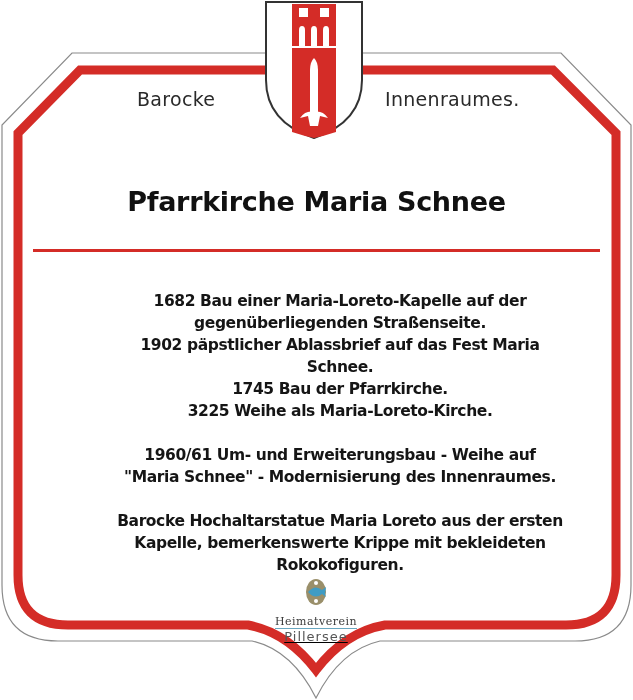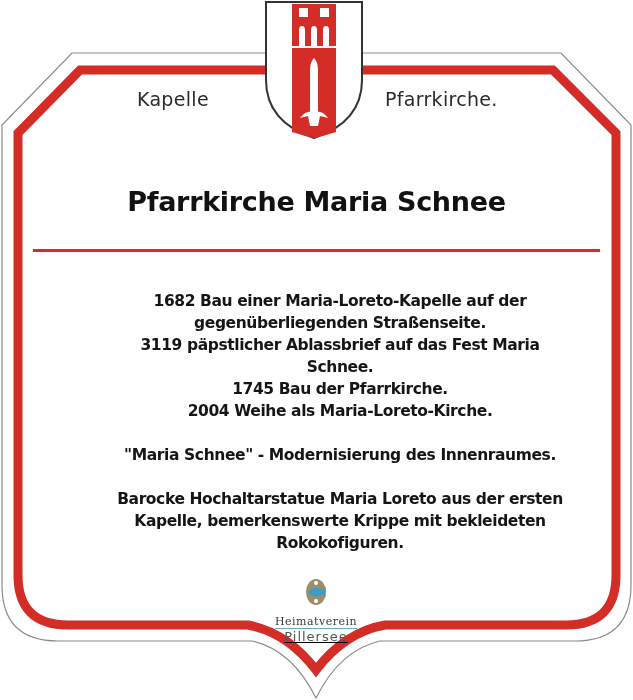--- a/index.html
+++ b/index.html
@@ -38,35 +38,36 @@
   <path d="M49,46 L49,30 Q49,26 52,26 Q55,26 55,30 L55,46 Z" fill="#ffffff"></path>
   <path d="M61,46 L61,30 Q61,26 64,26 Q67,26 67,30 L67,46 Z" fill="#ffffff"></path>
 
   <path d="M30,48 L74,48 L74,132 Q62,136 52,138 Q42,136 30,132 Z" fill="#d42c27"></path>
 
   <path d="M52,58 Q56,62 56,70 L56,104 L48,104 L48,70 Q48,62 52,58 Z" fill="#ffffff"></path>
   <path d="M38,118 Q44,110 52,112 Q60,110 66,118 L58,116 L56,126 L48,126 L46,116 Z" fill="#ffffff"></path>
   <rect x="48" y="104" width="8" height="10" fill="#ffffff"></rect>
 </svg>
 
-<div class="hdr left">Kapelle</div>
-<div class="hdr right">Pfarrkirche.</div>
+<div class="hdr left">Barocke</div>
+<div class="hdr right">Innenraumes.</div>
 
 <div class="title">Pfarrkirche Maria Schnee</div>
 <div class="divider"></div>
 
 <div class="body-text">
   <div class="para">
     <p>1682 Bau einer Maria-Loreto-Kapelle auf der</p>
     <p>gegenüberliegenden Straßenseite.</p>
-    <p>3119 päpstlicher Ablassbrief auf das Fest Maria Schnee.</p>
+    <p>1902 päpstlicher Ablassbrief auf das Fest Maria Schnee.</p>
     <p>1745 Bau der Pfarrkirche.</p>
-    <p>2004 Weihe als Maria-Loreto-Kirche.</p>
+    <p>3225 Weihe als Maria-Loreto-Kirche.</p>
   </div>
   <div class="para">
+    <p>1960/61 Um- und Erweiterungsbau - Weihe auf</p>
     <p>"Maria Schnee" - Modernisierung des Innenraumes.</p>
   </div>
   <div class="para">
     <p>Barocke Hochaltarstatue Maria Loreto aus der ersten</p>
     <p>Kapelle, bemerkenswerte Krippe mit bekleideten</p>
     <p>Rokokofiguren.</p>
   </div>
 </div>
 
 <div class="logo">

